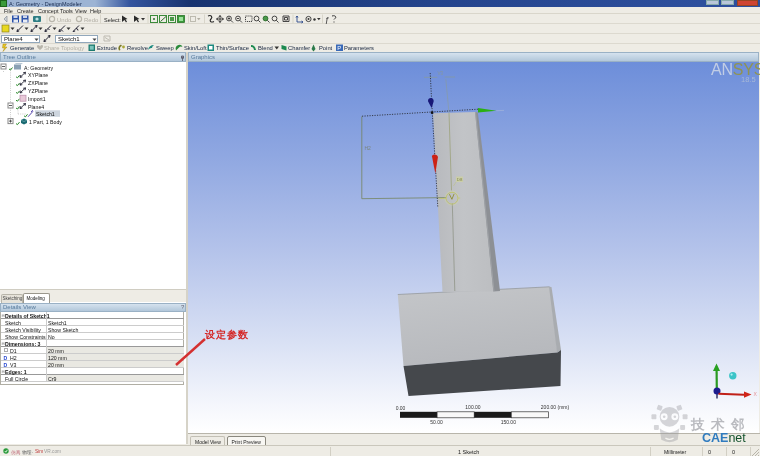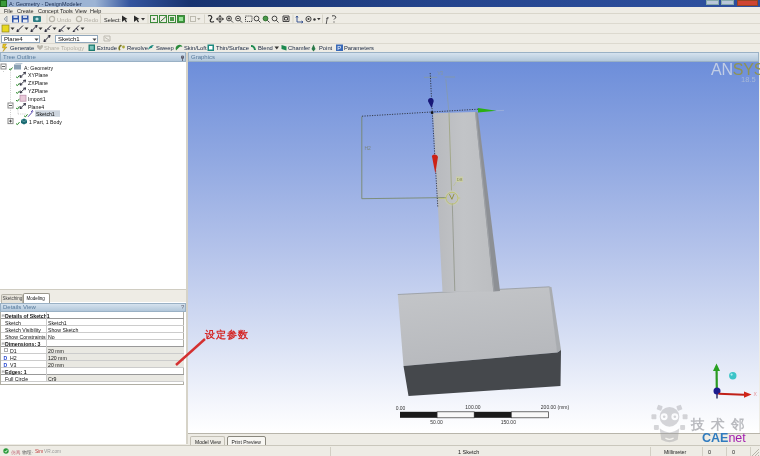--- a/index.html
+++ b/index.html
@@ -435,21 +435,21 @@
     <circle cx="18.5" cy="18" r="4.2"></circle>
     <circle cx="31.5" cy="18" r="4.2"></circle>
   </g>
   <g fill="#96969c">
     <circle cx="18.5" cy="18" r="1.6"></circle>
     <circle cx="31.5" cy="18" r="1.6"></circle>
   </g>
   <path d="M20,44 q5,3 10,0" stroke="#fff" stroke-width="1.5" fill="none"></path>
 </svg>
 <div class="abs" style="left:691px;top:416px;font-size:13.5px;font-weight:bold;color:rgba(150,152,158,0.66);letter-spacing:6.5px;white-space:nowrap;">技术邻</div>
-<div class="abs" style="left:702px;top:431px;font-size:12.5px;font-weight:bold;white-space:nowrap;"><span style="color:#2f7bbf;">CAE</span><span style="color:#a21caf;font-weight:normal;">net</span></div>
+<div class="abs" style="left:702px;top:431px;font-size:12.5px;font-weight:bold;white-space:nowrap;"><span style="color:#2f7bbf;">CAE</span><span style="color:#14532d;font-weight:normal;">net</span></div>
 
 <div class="abs" style="left:3px;top:447px;width:60px;height:8px;">
   <svg class="abs" style="left:0;top:1px;" width="6" height="6">
       <circle cx="3" cy="3" r="2.7" fill="#2a9a3a"></circle>
       <path d="M1.8,3 l1,1.2 1.6,-2.4" stroke="#fff" stroke-width="0.8" fill="none"></path>
     </svg>
   <span class="abs" style="left:8px;top:1.5px;font-size:4.8px;color:#c06878;">仿真</span>
   <span class="abs" style="left:19px;top:1.5px;font-size:4.8px;color:#555;">物理·</span>
   <span class="abs" style="left:32px;top:1.5px;font-size:4.8px;color:#c04040;">Sim</span>
   <span class="abs" style="left:41px;top:1.5px;font-size:4.8px;color:#999;">VR.com</span>

